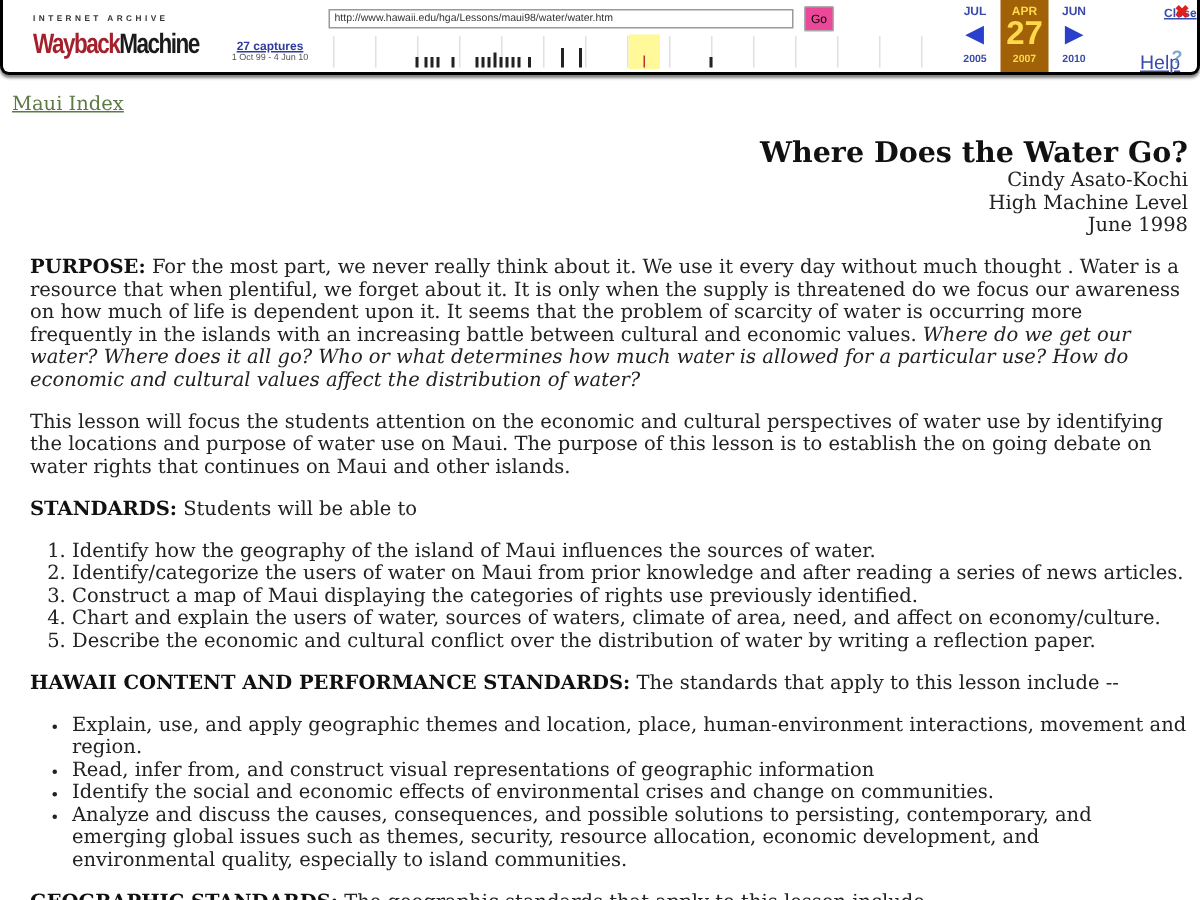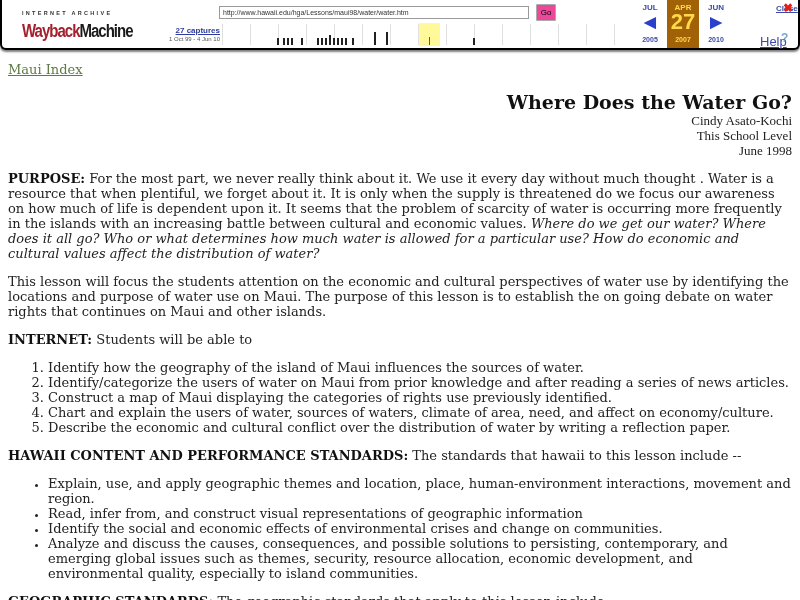--- a/index.html
+++ b/index.html
@@ -41,21 +41,21 @@
     border: 1px solid #9a9a9a; background: #fff;
     font-size: 7px; color: #333; padding: 1px 3px; line-height: 10px;
     white-space: nowrap; overflow: hidden;
   }
   .wb-go {
     position: absolute; left: 534px; top: 4px; width: 20px; height: 17px;
     border: 1px solid #aaa; background: #ec4899; font-size: 8px; color: #000;
     text-align: center; line-height: 15px; border-radius: 1px;
   }
   .wb-captures {
-    position: absolute; left: 138px; top: 26px; width: 80px; text-align: right;
+    position: absolute; left: 138px; top: 26px; width: 80px; text-align: center;
   }
   .wb-captures .cnt { font-size: 8px; color: #2d3b9e; text-decoration: underline; font-weight: bold; display:block;}
   .wb-captures .rng { font-size: 6px; color: #555; display:block; margin-top: 1px;}
 
   .wb-timeline {
     position: absolute; left: 217px; top: 22px; width: 410px; height: 25px;
   }
   .wb-timeline .yr {
     position: absolute; top: 2px; width: 1px; height: 21px; background: #e0e0e0;
   }
@@ -87,22 +87,22 @@
   .wb-help-q { position: absolute; left: 779px; top: 31px; font-size: 12px; color: #7aa7cf; font-weight: bold; }
 
   
   .page {
     position: absolute; left: 8px; top: 62px; width: 784px;
     font-size: 13px; line-height: 15px;
   }
   .maui-link { color: #5d7a45; text-decoration: underline; font-size: 13px; }
   .title-block { text-align: right; margin-top: 14px; }
   .title-block h1 { font-size: 19px; font-weight: bold; margin: 0; line-height: 22px; color: #111; }
-  .title-block .sub { font-size: 13px; line-height: 15px; font-family: Liberation Serif, serif; }
-  p { margin: 13px 0 0 0; }
+  .title-block .sub { font-size: 13px; line-height: 15px; }
+  p { margin: 13px 0 0 12px; }
   .lbl { font-weight: bold; color: #111; }
   ol, ul { margin: 13px 0 0 0; padding-left: 40px; }
   li { line-height: 15px; }
   ul li::marker { font-size: 11px; }
 </style>
 </head>
 <body>
 
 <div class="wb">
   <div class="wb-logo">
@@ -179,39 +179,39 @@
   <span class="wb-help">Help</span>
   <span class="wb-help-q">?</span>
 </div>
 
 <div class="page">
   <a class="maui-link">Maui Index</a>
 
   <div class="title-block">
     <h1>Where Does the Water Go?</h1>
     <div class="sub">Cindy Asato-Kochi</div>
-    <div class="sub">This School Level</div>
+    <div class="sub">High Machine Level</div>
     <div class="sub">June 1998</div>
   </div>
 
   <p><span class="lbl">PURPOSE:</span><span> For the most part, we never really think about it. We use it every day without much thought . Water is a resource that when plentiful, we forget about it. It is only when the supply is threatened do we focus our awareness on how much of life is dependent upon it. It seems that the problem of scarcity of water is occurring more frequently in the islands with an increasing battle between cultural and economic values. </span><i>Where do we get our water? Where does it all go? Who or what determines how much water is allowed for a particular use? How do economic and cultural values affect the distribution of water?</i></p>
 
   <p>This lesson will focus the students attention on the economic and cultural perspectives of water use by identifying the locations and purpose of water use on Maui. The purpose of this lesson is to establish the on going debate on water rights that continues on Maui and other islands.</p>
 
-  <p><span class="lbl">INTERNET:</span><span> Students will be able to</span></p>
+  <p><span class="lbl">STANDARDS:</span><span> Students will be able to</span></p>
 
   <ol>
     <li>Identify how the geography of the island of Maui influences the sources of water.</li>
     <li>Identify/categorize the users of water on Maui from prior knowledge and after reading a series of news articles.</li>
     <li>Construct a map of Maui displaying the categories of rights use previously identified.</li>
     <li>Chart and explain the users of water, sources of waters, climate of area, need, and affect on economy/culture.</li>
     <li>Describe the economic and cultural conflict over the distribution of water by writing a reflection paper.</li>
   </ol>
 
-  <p><span class="lbl">HAWAII CONTENT AND PERFORMANCE STANDARDS:</span><span> The standards that hawaii to this lesson include --</span></p>
+  <p><span class="lbl">HAWAII CONTENT AND PERFORMANCE STANDARDS:</span><span> The standards that apply to this lesson include --</span></p>
 
   <ul>
     <li>Explain, use, and apply geographic themes and location, place, human-environment interactions, movement and region.</li>
     <li>Read, infer from, and construct visual representations of geographic information</li>
     <li>Identify the social and economic effects of environmental crises and change on communities.</li>
     <li>Analyze and discuss the causes, consequences, and possible solutions to persisting, contemporary, and emerging global issues such as themes, security, resource allocation, economic development, and environmental quality, especially to island communities.</li>
   </ul>
 
   <p><span class="lbl">GEOGRAPHIC STANDARDS:</span><span> The geographic standards that apply to this lesson include --</span></p>
 </div>

